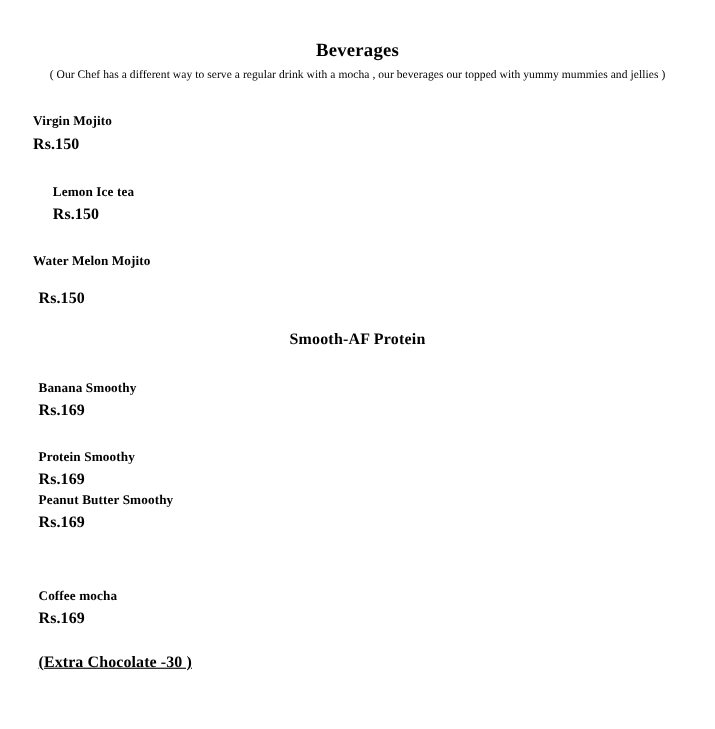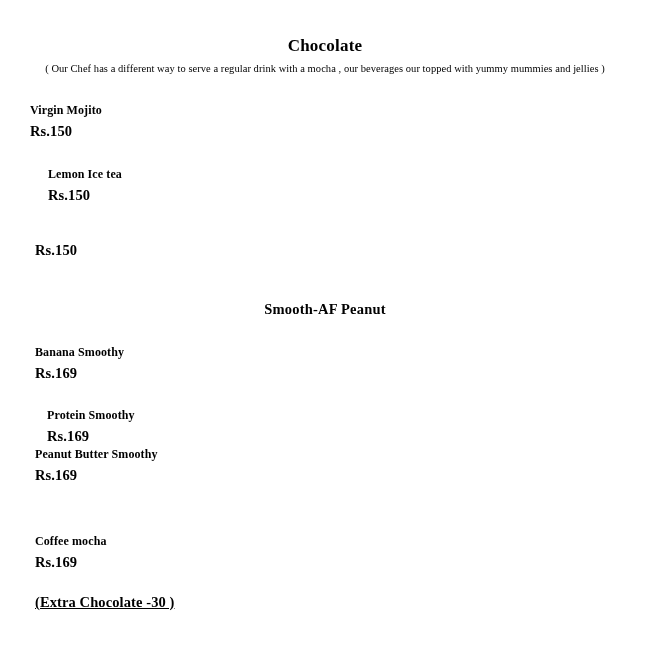--- a/index.html
+++ b/index.html
@@ -89,46 +89,47 @@
     line-height: 20px;
     letter-spacing: 0.1px;
     white-space: nowrap;
   }
 </style>
 </head>
 <body>
 
 <div class="menu-page">
 
-  <div class="menu-title">Chocolate</div>
+  <div class="menu-title">Beverages</div>
 
   <div class="menu-subtitle">( Our Chef has a different way to serve a regular drink with a mocha , our beverages  our topped with yummy mummies and jellies )</div>
 
   <div class="menu-item" style="left:30px; top:100px;">
     <span class="item-name">Virgin Mojito</span>
     <span class="item-price">Rs.150</span>
   </div>
 
   <div class="menu-item" style="left:30px; top:164px;margin-left:18px;">
     <span class="item-name">Lemon Ice tea</span>
     <span class="item-price">Rs.150</span>
   </div>
 
   <div class="menu-item" style="left:30px; top:227px;">
+    <span class="item-name">Water Melon Mojito</span>
     <span class="item-price" style="margin-top:13px; margin-left:5px;">Rs.150</span>
   </div>
 
-  <div class="section-header" style="left:0; right:0; top:300px;">Smooth-AF Peanut</div>
+  <div class="section-header" style="left:0; right:0; top:300px;">Smooth-AF Protein</div>
 
   <div class="menu-item" style="left:35px; top:342px;">
     <span class="item-name">Banana Smoothy</span>
     <span class="item-price">Rs.169</span>
   </div>
 
-  <div class="menu-item" style="left:35px; top:405px;margin-left:12px;">
+  <div class="menu-item" style="left:35px; top:405px;">
     <span class="item-name">Protein Smoothy</span>
     <span class="item-price">Rs.169</span>
   </div>
 
   <div class="menu-item" style="left:35px; top:444px;">
     <span class="item-name">Peanut Butter Smoothy</span>
     <span class="item-price">Rs.169</span>
   </div>
 
   <div class="menu-item" style="left:35px; top:531px;">

